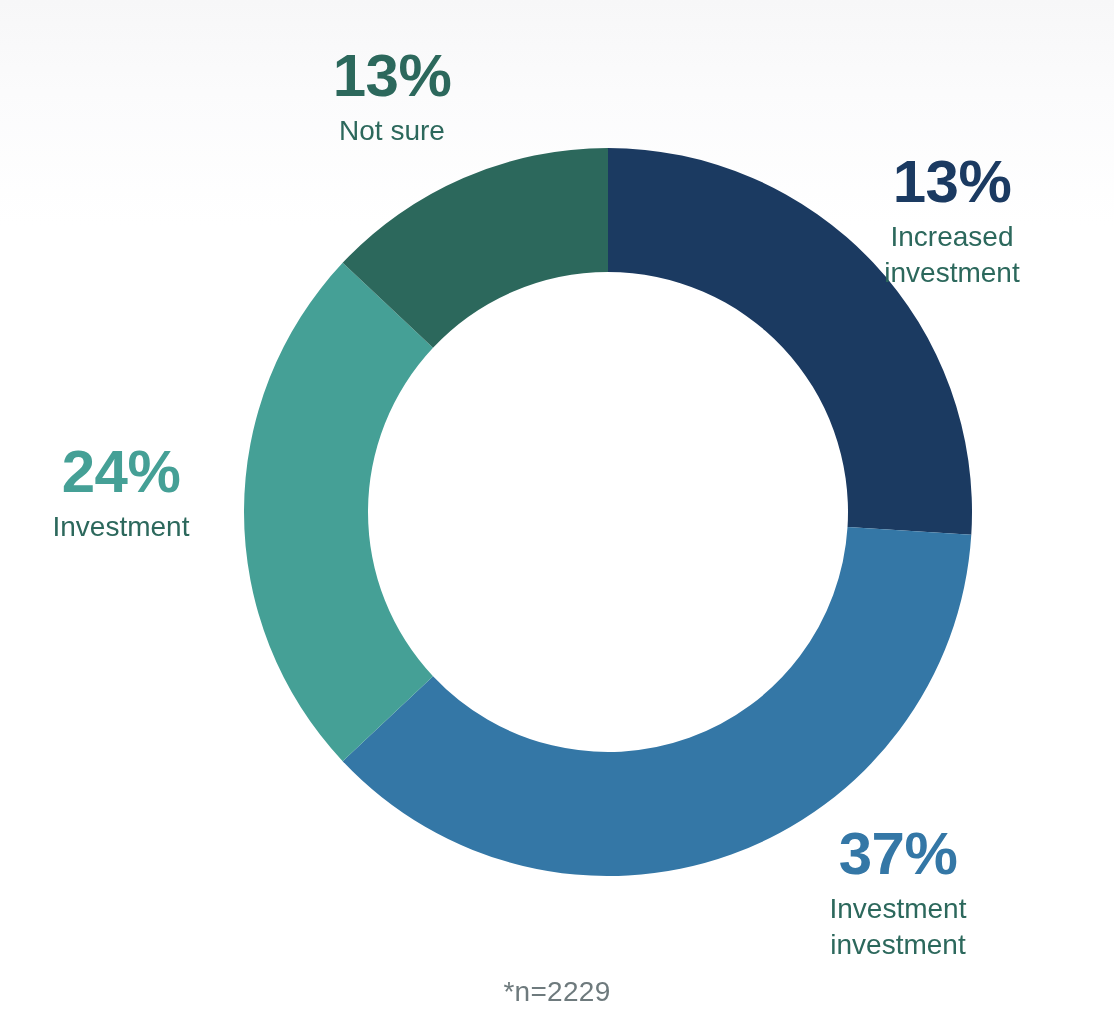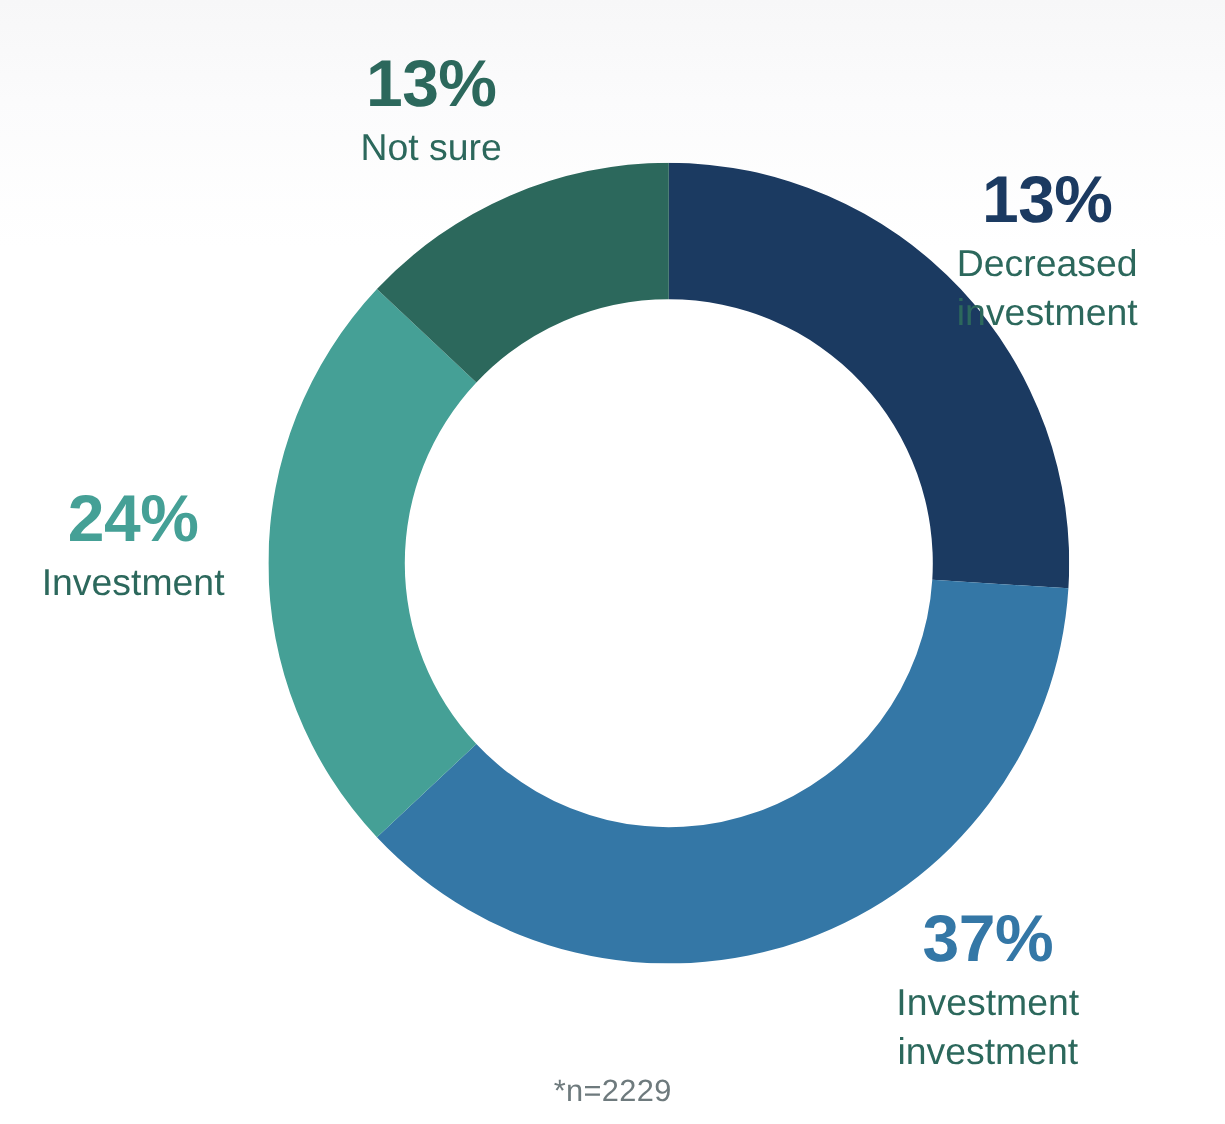--- a/index.html
+++ b/index.html
@@ -38,21 +38,21 @@
     line-height: 1.0;
   }
   .pct {
     font-size: 60px;
     font-weight: bold;
     letter-spacing: -0.5px;
     line-height: 1.05;
     display: block;
   }
   .sub {
-    font-size: 34px;
+    font-size: 28px;
     font-weight: normal;
     line-height: 1.28;
     display: block;
     margin-top: 6px;
   }
   .sub-line {
     display: block;
     white-space: nowrap;
   }
 
@@ -115,21 +115,21 @@
   <div class="label" id="label-not-sure">
     <span class="pct" style="color: rgb(44, 104, 92);">13%</span>
     <span class="sub" style="color: rgb(44, 104, 92);">
       <span class="sub-line">Not sure</span>
     </span>
   </div>
 
   <div class="label" id="label-increased">
     <span class="pct" style="color: rgb(27, 58, 97);">13%</span>
     <span class="sub" style="color: rgb(44, 104, 92);">
-      <span class="sub-line">Decreased</span>
+      <span class="sub-line">Increased</span>
       <span class="sub-line">investment</span>
     </span>
   </div>
 
   <div class="label" id="label-stayed">
     <span class="pct" style="color: rgb(69, 160, 150);">24%</span>
     <span class="sub" style="color: rgb(44, 104, 92);">
       <span class="sub-line">Investment</span>
     </span>
   </div>

